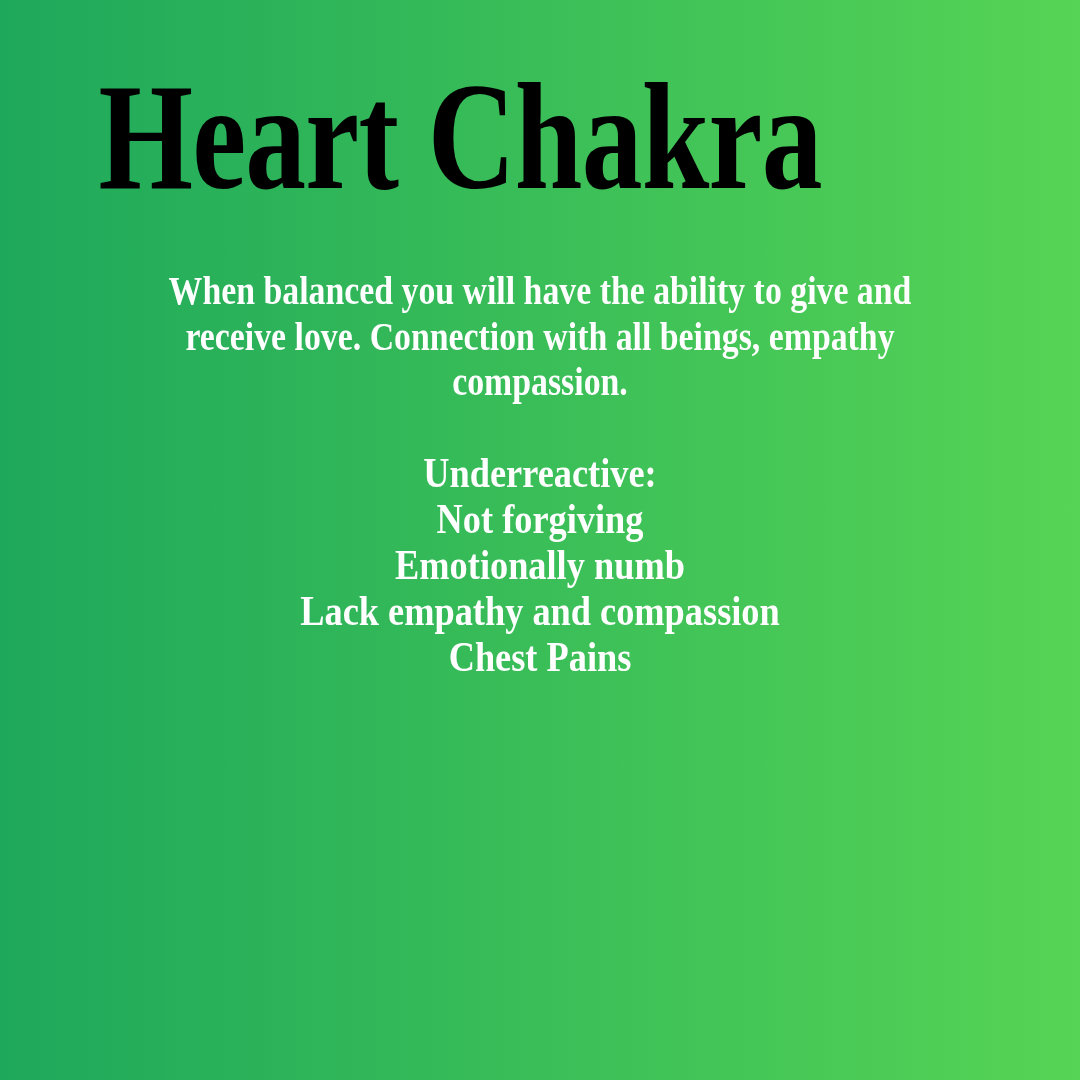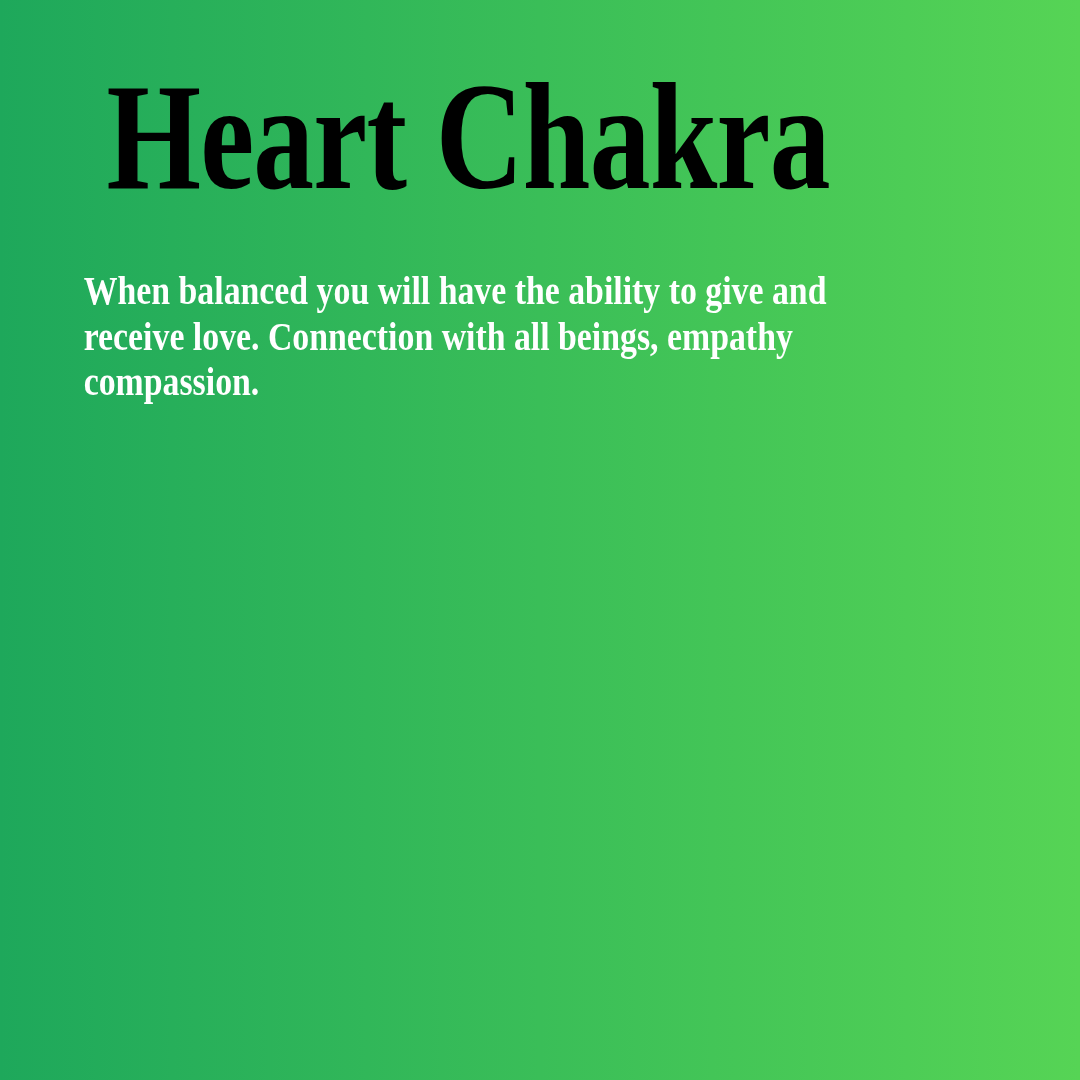--- a/index.html
+++ b/index.html
@@ -26,21 +26,21 @@
         #34bd57 45%,
         #45c955 70%,
         #56d455 100%);
     overflow: hidden;
   }
 
   
   .title-block {
     position: absolute;
     top: 62px;
-    left: 16px;
+    left: 8px;
     width: 872px;
     text-align: center;
   }
 
   .title {
     display: inline-block;
     margin: 0;
     color: #000000;
     font-family: "Liberation Serif", "DejaVu Serif", serif;
     font-weight: 700;
@@ -51,21 +51,21 @@
     transform-origin: center center;
     white-space: nowrap;
   }
 
   
   .body-block {
     position: absolute;
     top: 268px;
     left: 0;
     width: 1080px;
-    text-align: left;
+    text-align: center;
     color: #ffffff;
     font-family: "Liberation Serif", "DejaVu Serif", serif;
     font-weight: 700;
   }
 
   .para {
     margin: 0;
     font-size: 40px;
     line-height: 45.5px;
     letter-spacing: 0px;
@@ -114,19 +114,26 @@
   <div class="body-block" style="color: rgb(255, 255, 255);">
 
     <p class="para">
       <span class="ln">When balanced you will have the ability to give and</span>
       <span class="ln">receive love. Connection with all beings, empathy</span>
       <span class="ln">compassion.</span>
     </p>
 
     <span class="gap"></span>
 
+    <ul class="list">
+      <li class="heading">Underreactive:</li>
+      <li>Not forgiving</li>
+      <li>Emotionally numb</li>
+      <li>Lack empathy and compassion</li>
+      <li>Chest Pains</li>
+    </ul>
 
     <span class="gap"></span>
 
 
   </div>
 
 </div>
 
 </body></html>

